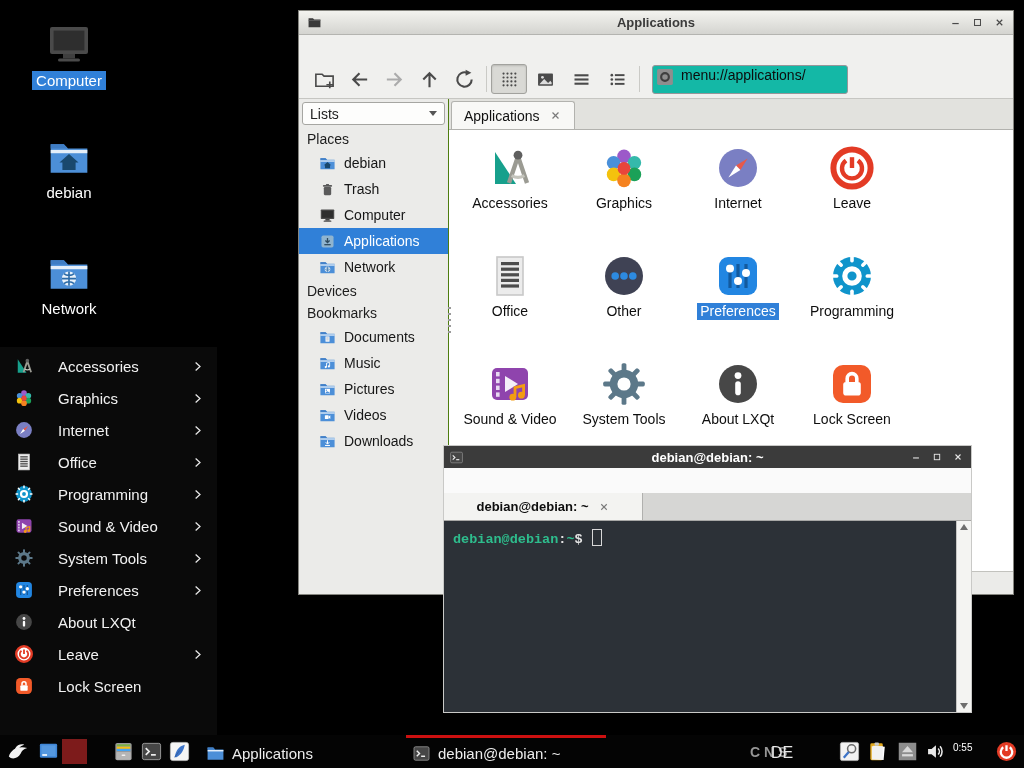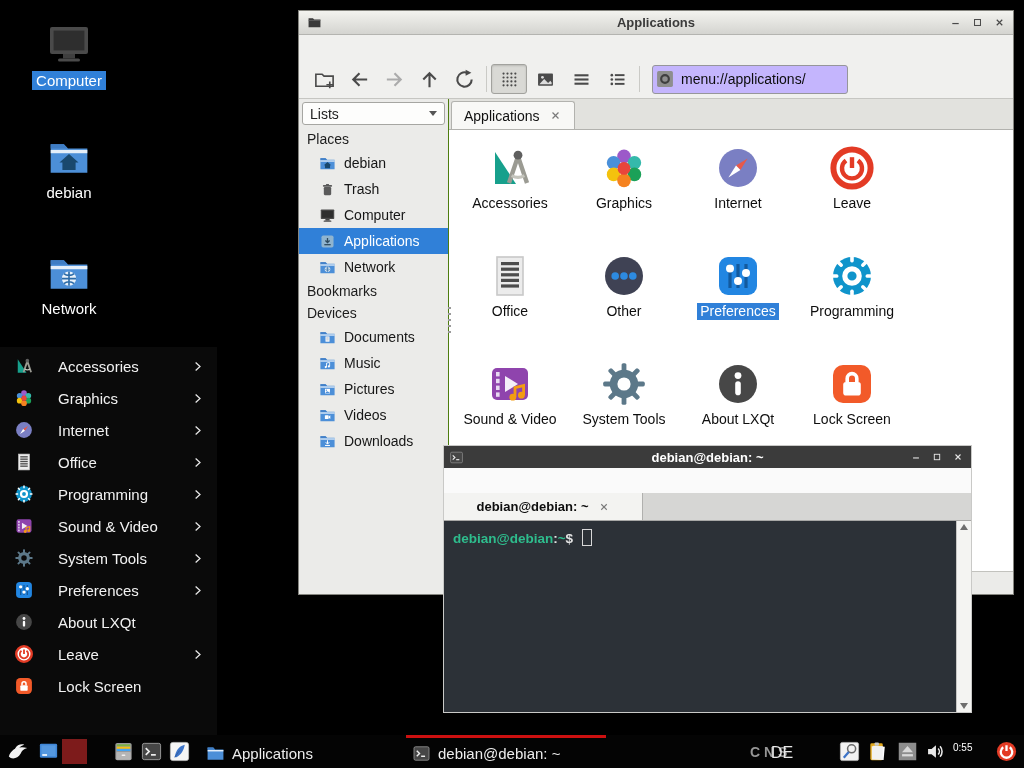--- a/index.html
+++ b/index.html
@@ -44,21 +44,21 @@
               font-size:14px;color:#141414;flex:0 0 auto}
   .mitem{padding:2px 8px}
   .fm-toolbar{height:38px;display:flex;align-items:center;background:#f0f0ee;border-bottom:1px solid #c6c6c2;
               padding-left:8px;flex:0 0 auto}
   .tbtn{width:23px;height:23px;margin:0 6px;flex:0 0 auto}
   .tsep{width:1px;height:26px;background:#cacac6;margin:0 4px;flex:0 0 auto}
   .vbtn{width:34px;height:28px;display:flex;align-items:center;justify-content:center;flex:0 0 auto;
         border:1px solid transparent;border-radius:3px}
   .vbtn .ic{width:21px;height:21px}
   .vbtn.pressed{border-color:#a2a29e;background:#d9d9d5;box-shadow:inset 0 1px 2px rgba(0,0,0,.15)}
-  .addrbar{display:flex;align-items:center;height:25px;background:#c4b5fd;border:1px solid #96969a;
+  .addrbar{display:flex;height:25px;background:#14b8a6;border:1px solid #96969a;
            border-radius:3px;width:190px;margin-left:8px;padding:1px 2px;flex:0 0 auto}
   .addr-ic{width:20px;height:20px;flex:0 0 auto}
   .addr-text{font-size:14px;color:#0c0c0c;margin-left:6px;white-space:nowrap}
   .addrbtn{height:27px;padding:0 15px;margin-left:7px;background:linear-gradient(#fdfdfb,#f2f2ee);
            border:1px solid #a6a6a2;border-radius:3px;font-size:14px;display:flex;align-items:center;color:#111}
 
   .fm-body{flex:1;display:flex;min-height:0}
   .fm-side{width:150px;background:#ebebe9;border-right:1px solid #4d7c0f;display:flex;flex-direction:column;
            padding-top:3px;box-sizing:border-box;flex:0 0 auto}
   .side-combo{margin:0 3px;height:21px;background:#fdfdfc;border:1px solid #a6a6a2;border-radius:3px;
@@ -98,21 +98,21 @@
   .term-ticon{width:15px;height:15px;margin-left:5px;z-index:1}
   .term .winbtn{color:#e6e6e6;width:10px;height:10px}
   .term-menubar{height:25px;background:#fafafa;display:flex;align-items:center;padding-left:10px;font-size:14px;
                 color:#111;flex:0 0 auto}
   .term-tabbar{height:27px;background:#d6d6d4;border-bottom:1px solid #a8a8a6;display:flex;align-items:stretch;
                flex:0 0 auto}
   .term-tab{width:198px;background:#f3f3f1;border-right:1px solid #b0b0ae;display:flex;align-items:center;
             justify-content:center;gap:9px;font-weight:bold;font-size:13px;color:#0d0d0d}
   .term-tab .tclose{width:12px;height:12px}
   .term-body{flex:1;background:#2c3137;display:flex;min-height:0}
-  .term-text{flex:1;padding:8px 0 0 9px;font-family:Liberation Sans, sans-serif;font-size:13.5px;font-weight:bold;
+  .term-text{flex:1;padding:8px 0 0 9px;font-family:Liberation Mono, monospace;font-size:13.5px;font-weight:bold;
              white-space:nowrap}
   .p-user{color:#2ebd8d}.p-sep{color:#e4e4e4}.p-path{color:#2ebd8d}.p-sym{color:#e4e4e4}
   .cursor{display:inline-block;width:8px;height:15px;border:1px solid #d8d8d8;margin-left:9px;vertical-align:-3px}
   .term-scroll{width:14px;background:#f4f4f2;border-left:1px solid #c6c6c4;display:flex;flex-direction:column;
                align-items:center;justify-content:space-between;padding:3px 0;flex:0 0 auto}
   .scr-up{width:0;height:0;border-left:4px solid transparent;border-right:4px solid transparent;
           border-bottom:6px solid #6e6e6e}
   .scr-down{width:0;height:0;border-left:4px solid transparent;border-right:4px solid transparent;
             border-top:6px solid #6e6e6e}
 
@@ -567,22 +567,22 @@
             <svg viewBox="0 0 24 24">
               <path d="M2 4.5 h7.2 l2.2 2.3 H22 V20 H2 Z" fill="#4c8fd8"></path>
               <path d="M2 4.5 h7.2 l2.2 2.3 H2 Z" fill="#3f7dc4"></path>
               <rect x="2" y="7.6" width="20" height="1.8" fill="#ffffff" opacity="0.85"></rect>
               <circle cx="12" cy="14.5" r="3.9" fill="#e8f1fa"></circle>
               <path d="M8.1 14.5 H15.9 M12 10.6 V18.4 M9.2 11.8 C10.8 13.1 13.2 13.1 14.8 11.8 M9.2 17.2 C10.8 15.9 13.2 15.9 14.8 17.2" stroke="#2d6ca8" stroke-width="0.9" fill="none"></path>
             </svg>
           </span>
           <span>Network</span>
         </div>
+      <div class="side-header small">Devices</div>
       <div class="side-header small">Bookmarks</div>
-      <div class="side-header small">Devices</div>
       <div class="side-row">
           <span class="si ic">
             <svg viewBox="0 0 24 24">
               <path d="M2 4.5 h7.2 l2.2 2.3 H22 V20 H2 Z" fill="#4c8fd8"></path>
               <path d="M2 4.5 h7.2 l2.2 2.3 H2 Z" fill="#3f7dc4"></path>
               <rect x="2" y="7.6" width="20" height="1.8" fill="#ffffff" opacity="0.85"></rect>
               <rect x="9.2" y="10.5" width="5.6" height="7.4" fill="#ffffff"></rect>
               <path d="M10.3 12.3 h3.4 M10.3 13.9 h3.4 M10.3 15.5 h3.4" stroke="#9aa7b4" stroke-width="0.8"></path>
             </svg>
           </span>

